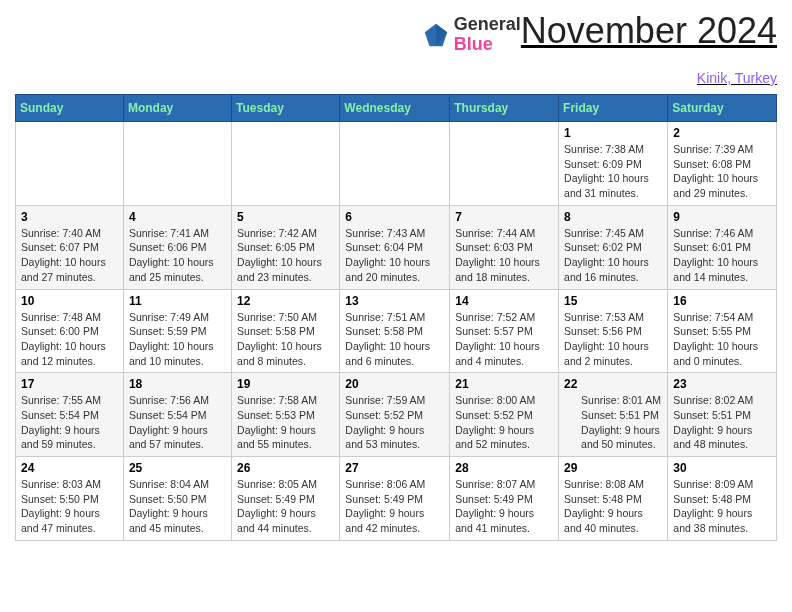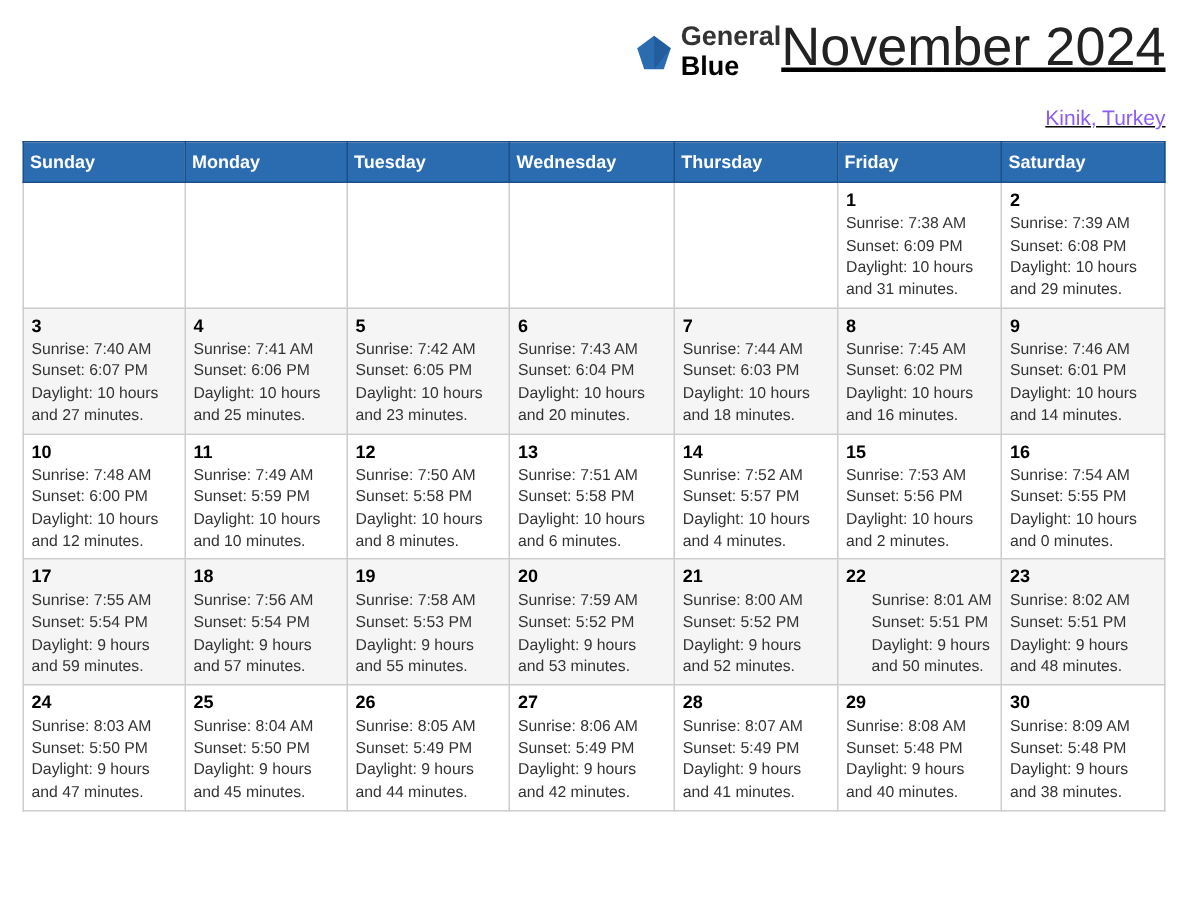--- a/index.html
+++ b/index.html
@@ -20,21 +20,21 @@
       display: flex;
       align-items: center;
       margin-top: 5px;
     }
     .logo-text {
       font-size: 18px;
       font-weight: bold;
       line-height: 1.1;
     }
     .logo-text .general { color: #333; }
-    .logo-text .blue { color: #000000; }
+    .logo-text .blue { color: #ec4899; }
     .logo-icon {
       width: 28px;
       height: 28px;
       margin-right: 4px;
     }
     .title-area {
       text-align: right;
       text-decoration: underline;
     }
     .month-title {
@@ -47,21 +47,21 @@
       color: #8b5cf6;
       margin-top: 18px;
     }
     .calendar {
       width: 100%;
       border-collapse: collapse;
       font-size: 11px;
     }
     .calendar thead th {
       background: #2b6cb0;
-      color: #ffffff;
+      color: #86efac;
       padding: 6px 4px;
       text-align: left;
       font-weight: bold;
       font-size: 12px;
       border: 1px solid #1a4f8a;
     }
     .calendar tbody td {
       border: 1px solid #ccc;
       vertical-align: top;
       padding: 4px 5px;

